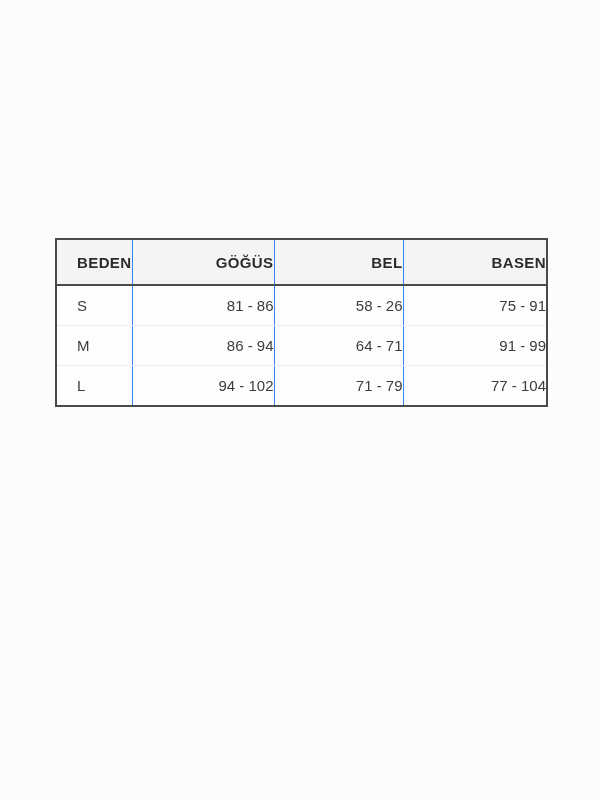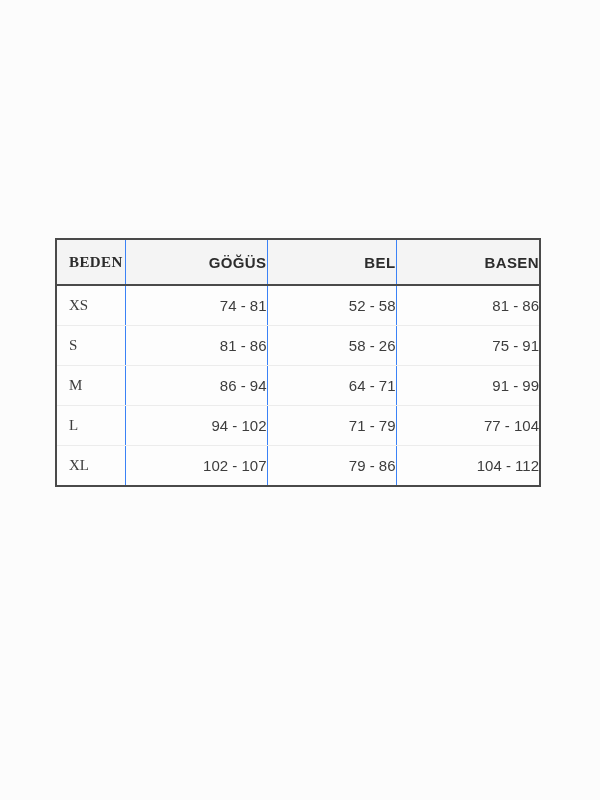--- a/index.html
+++ b/index.html
@@ -46,22 +46,21 @@
   }
   .size-table tbody tr:last-child td {
     border-bottom: none;
   }
   .col-size { width: 69px; }
   .col-chest { width: 142px; }
   .col-waist { width: 129px; }
   .col-hip { width: 144px; }
   .size-table th.cell-size, .size-table td.cell-size {
     text-align: left;
-    padding-left: 12px;
-    font-family: Liberation Serif, serif;
+    padding-left: 20px;
   }
 </style>
 </head>
 <body>
 
 <table class="size-table">
   <colgroup>
     <col class="col-size">
     <col class="col-chest">
     <col class="col-waist">
@@ -70,43 +69,31 @@
   <thead>
     <tr>
       <th class="cell-size">BEDEN</th>
       <th>GÖĞÜS</th>
       <th>BEL</th>
       <th>BASEN</th>
     </tr>
   </thead>
   <tbody>
     <tr>
-      <td class="cell-size">XS</td>
-      <td>74 - 81</td>
-      <td>52 - 58</td>
-      <td>81 - 86</td>
-    </tr>
-    <tr>
       <td class="cell-size">S</td>
       <td>81 - 86</td>
       <td>58 - 26</td>
       <td>75 - 91</td>
     </tr>
     <tr>
       <td class="cell-size">M</td>
       <td>86 - 94</td>
       <td>64 - 71</td>
       <td>91 - 99</td>
     </tr>
     <tr>
       <td class="cell-size">L</td>
       <td>94 - 102</td>
       <td>71 - 79</td>
       <td>77 - 104</td>
     </tr>
-    <tr>
-      <td class="cell-size">XL</td>
-      <td>102 - 107</td>
-      <td>79 - 86</td>
-      <td>104 - 112</td>
-    </tr>
   </tbody>
 </table>
 
 </body></html>

